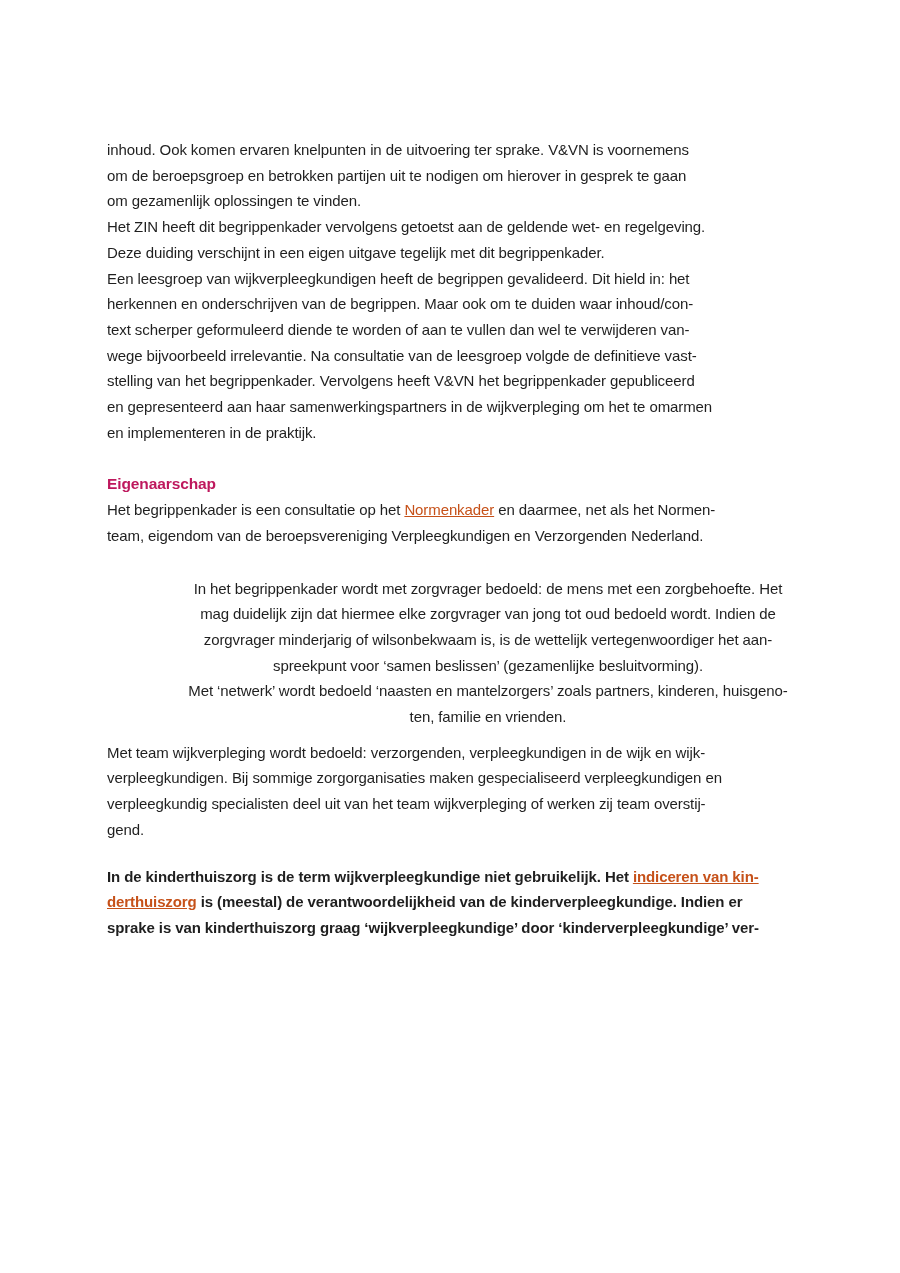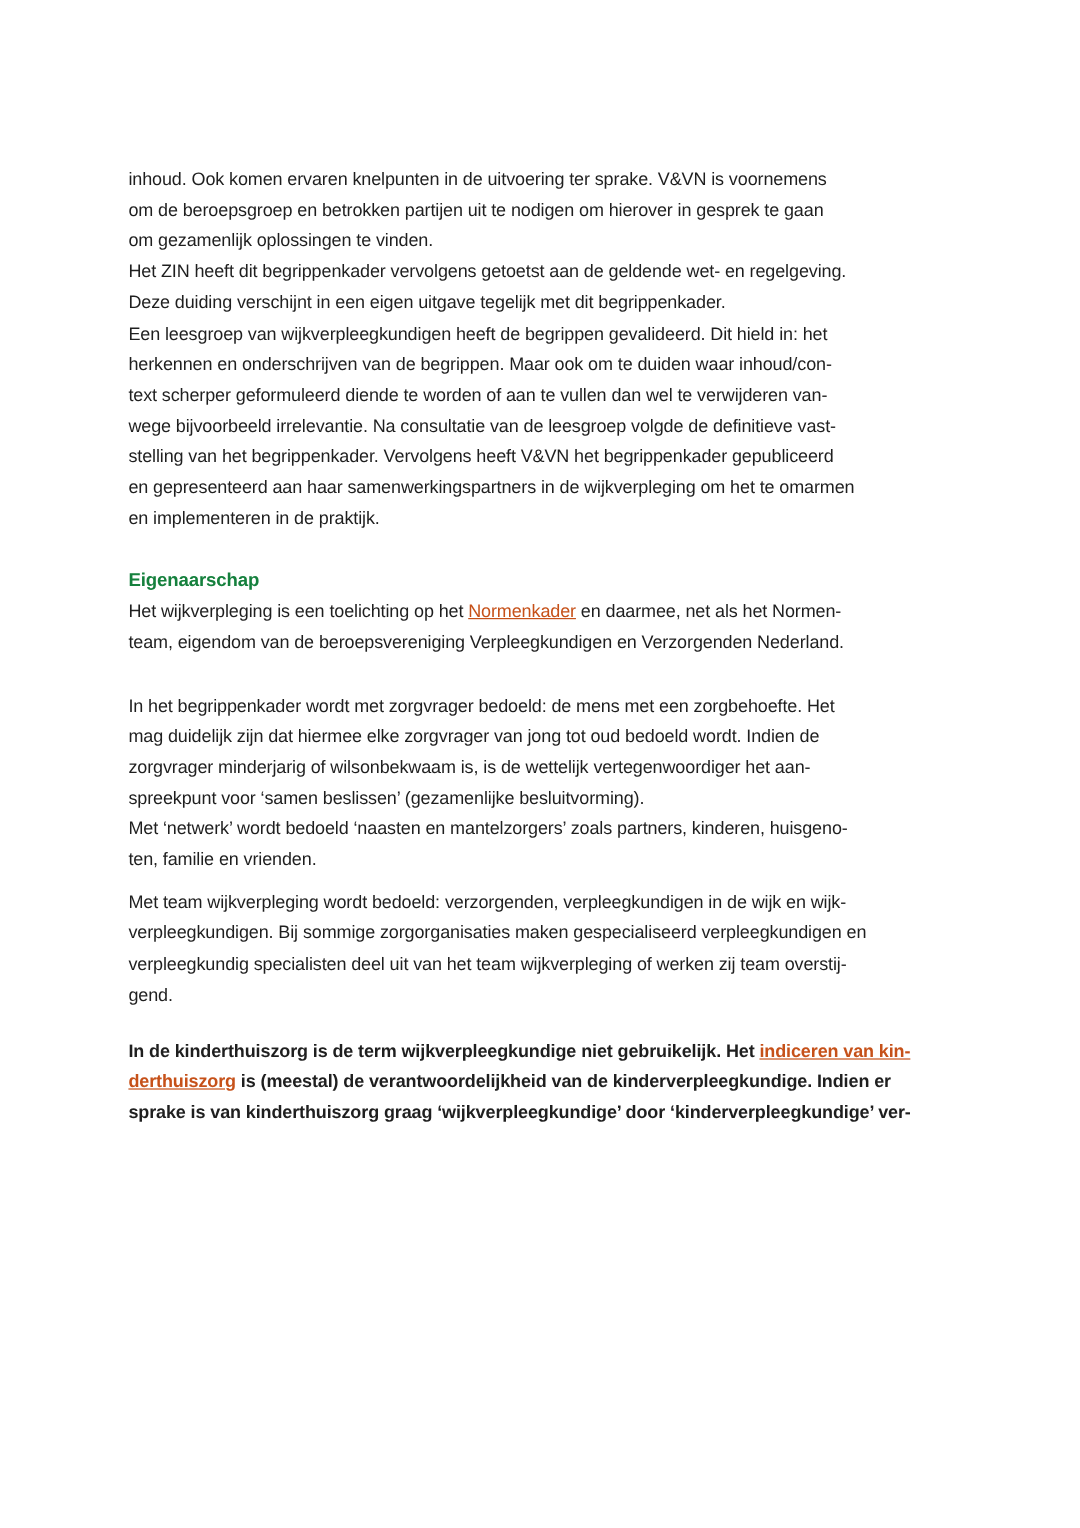--- a/index.html
+++ b/index.html
@@ -26,29 +26,29 @@
     letter-spacing: -0.1px;
   }
   .para {
     white-space: pre-line;
     margin: 0;
   }
   .para a {
     white-space: pre-line;
   }
   .section-heading {
-    color: #15803d;
+    color: #be185d;
     font-weight: bold;
     font-size: 15.5px;
     line-height: 25.7px;
     margin: 0;
   }
   .mt-heading-1 { margin-top: 26px; }
   .mt-heading-2 { margin-top: 28px; }
-  .mt-para-1 { margin-top: 27px; }
+  .mt-para-1 { margin-top: 27px; text-align: center; }
   .mt-para-2 { margin-top: 10px; }
   .mt-para-3 { margin-top: 21px; font-weight: bold; }
   .doc-link {
     color: #c65119;
     text-decoration: underline;
     text-decoration-color: #c65119;
     cursor: pointer;
     margin-top: 28px;
   }
   .page-number {
@@ -75,21 +75,21 @@
 Een leesgroep van wijkverpleegkundigen heeft de begrippen gevalideerd. Dit hield in: het
 herkennen en onderschrijven van de begrippen. Maar ook om te duiden waar inhoud/con-
 text scherper geformuleerd diende te worden of aan te vullen dan wel te verwijderen van-
 wege bijvoorbeeld irrelevantie. Na consultatie van de leesgroep volgde de definitieve vast-
 stelling van het begrippenkader. Vervolgens heeft V&amp;VN het begrippenkader gepubliceerd
 en gepresenteerd aan haar samenwerkingspartners in de wijkverpleging om het te omarmen
 en implementeren in de praktijk.</p>
 
     <h2 class="section-heading mt-heading-1">Eigenaarschap</h2>
 
-    <p class="para"><span>Het wijkverpleging is een toelichting op het </span><a class="doc-link">Normenkader</a><span> en daarmee, net als het Normen-
+    <p class="para"><span>Het begrippenkader is een consultatie op het </span><a class="doc-link">Normenkader</a><span> en daarmee, net als het Normen-
 team, eigendom van de beroepsvereniging Verpleegkundigen en Verzorgenden Nederland.</span></p>
 
 
 
     <p class="para mt-para-1">In het begrippenkader wordt met zorgvrager bedoeld: de mens met een zorgbehoefte. Het
 mag duidelijk zijn dat hiermee elke zorgvrager van jong tot oud bedoeld wordt. Indien de
 zorgvrager minderjarig of wilsonbekwaam is, is de wettelijk vertegenwoordiger het aan-
 spreekpunt voor ‘samen beslissen’ (gezamenlijke besluitvorming).
 Met ‘netwerk’ wordt bedoeld ‘naasten en mantelzorgers’ zoals partners, kinderen, huisgeno-
 ten, familie en vrienden.</p>

